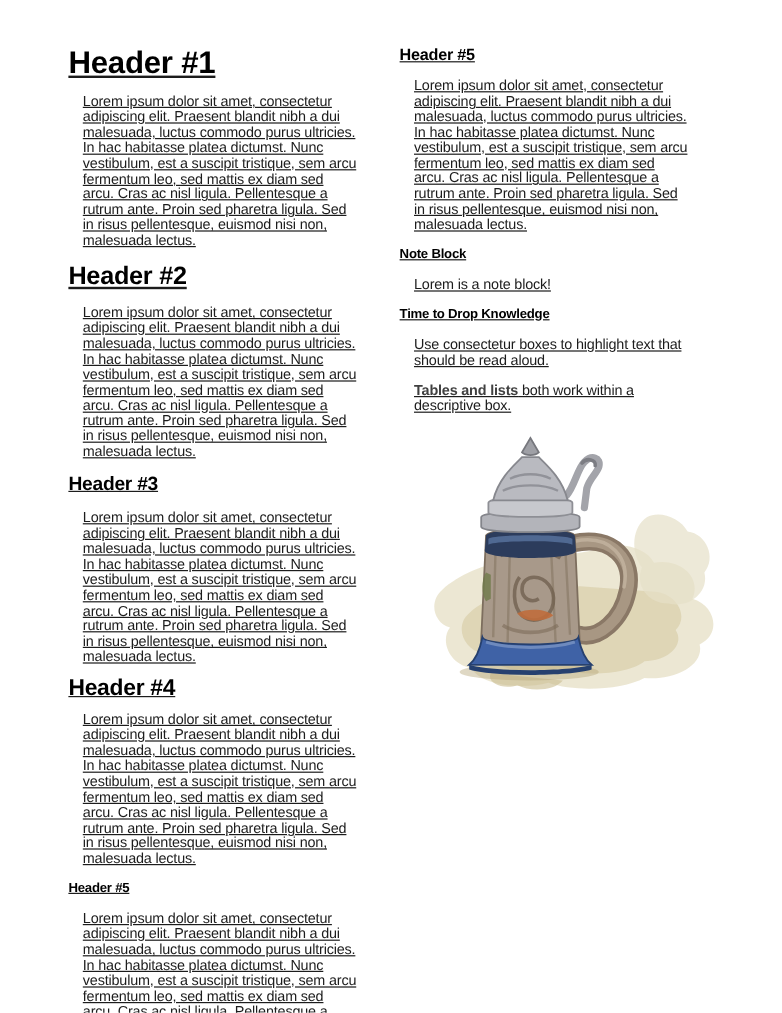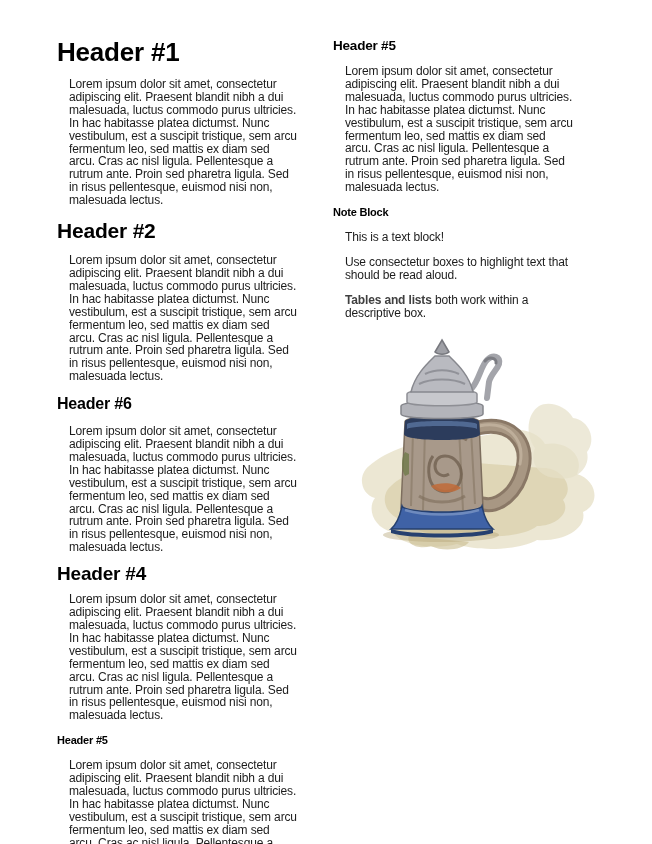--- a/index.html
+++ b/index.html
@@ -11,20 +11,21 @@
     color: #1c1c1c;
     overflow: hidden;
   }
   .page {
     box-sizing: border-box;
     width: 652px;
     height: 744px;
     padding: 38px 0 0 57px;
     display: flex;
     gap: 23px;
+    text-decoration: underline;
   }
   .col { width: 253px; flex: 0 0 253px; }
   .body-text {
     margin: 12px;
     font-size: 12px;
     line-height: 12.9px;
     letter-spacing: -0.15px;
     color: #1c1c1c;
   }
   .h1, .h2, .h3, .h4, .h5, .h5r, .h6 {
@@ -51,37 +52,38 @@
 
 <div class="page">
 
   <div class="col">
     <div class="h1">Header #1</div>
     <p class="body-text">Lorem ipsum dolor sit amet, consectetur adipiscing elit. Praesent blandit nibh a dui malesuada, luctus commodo purus ultricies. In hac habitasse platea dictumst. Nunc vestibulum, est a suscipit tristique, sem arcu fermentum leo, sed mattis ex diam sed arcu. Cras ac nisl ligula. Pellentesque a rutrum ante. Proin sed pharetra ligula. Sed in risus pellentesque, euismod nisi non, malesuada lectus.</p>
 
     <div class="h2">Header #2</div>
     <p class="body-text">Lorem ipsum dolor sit amet, consectetur adipiscing elit. Praesent blandit nibh a dui malesuada, luctus commodo purus ultricies. In hac habitasse platea dictumst. Nunc vestibulum, est a suscipit tristique, sem arcu fermentum leo, sed mattis ex diam sed arcu. Cras ac nisl ligula. Pellentesque a rutrum ante. Proin sed pharetra ligula. Sed in risus pellentesque, euismod nisi non, malesuada lectus.</p>
 
-    <div class="h3">Header #6</div>
+    <div class="h3">Header #3</div>
     <p class="body-text">Lorem ipsum dolor sit amet, consectetur adipiscing elit. Praesent blandit nibh a dui malesuada, luctus commodo purus ultricies. In hac habitasse platea dictumst. Nunc vestibulum, est a suscipit tristique, sem arcu fermentum leo, sed mattis ex diam sed arcu. Cras ac nisl ligula. Pellentesque a rutrum ante. Proin sed pharetra ligula. Sed in risus pellentesque, euismod nisi non, malesuada lectus.</p>
 
     <div class="h4">Header #4</div>
     <p class="body-text">Lorem ipsum dolor sit amet, consectetur adipiscing elit. Praesent blandit nibh a dui malesuada, luctus commodo purus ultricies. In hac habitasse platea dictumst. Nunc vestibulum, est a suscipit tristique, sem arcu fermentum leo, sed mattis ex diam sed arcu. Cras ac nisl ligula. Pellentesque a rutrum ante. Proin sed pharetra ligula. Sed in risus pellentesque, euismod nisi non, malesuada lectus.</p>
 
     <div class="h5">Header #5</div>
     <p class="body-text">Lorem ipsum dolor sit amet, consectetur adipiscing elit. Praesent blandit nibh a dui malesuada, luctus commodo purus ultricies. In hac habitasse platea dictumst. Nunc vestibulum, est a suscipit tristique, sem arcu fermentum leo, sed mattis ex diam sed arcu. Cras ac nisl ligula. Pellentesque a rutrum ante. Proin sed pharetra ligula. Sed in risus pellentesque, euismod nisi non, malesuada lectus.</p>
   </div>
 
   <div class="col">
     <div class="h5r">Header #5</div>
     <p class="body-text">Lorem ipsum dolor sit amet, consectetur adipiscing elit. Praesent blandit nibh a dui malesuada, luctus commodo purus ultricies. In hac habitasse platea dictumst. Nunc vestibulum, est a suscipit tristique, sem arcu fermentum leo, sed mattis ex diam sed arcu. Cras ac nisl ligula. Pellentesque a rutrum ante. Proin sed pharetra ligula. Sed in risus pellentesque, euismod nisi non, malesuada lectus.</p>
 
     <div class="h6">Note Block</div>
-    <p class="body-text">This is a text block!</p>
+    <p class="body-text">Lorem is a note block!</p>
 
+    <div class="h6">Time to Drop Knowledge</div>
     <p class="body-text">Use consectetur boxes to highlight text that should be read aloud.</p>
 
     <p class="body-text"><span class="inline-bold">Tables and lists</span><span> both work within a descriptive box.</span></p>
 
     <div class="illustration">
       <svg width="268" height="220" viewBox="0 0 268 220" xmlns="http://www.w3.org/2000/svg">
 
         <path d="M30,130 C18,140 22,158 36,162 C28,172 34,192 54,196 C62,210 96,214 118,208 C140,216 180,214 198,204 C226,206 248,192 244,176 C262,168 258,144 238,138 C246,120 228,104 206,108 C200,96 180,90 164,96 L120,104 C90,100 50,112 30,130 Z" fill="#ddd3ae" opacity="0.55"></path>
         <path d="M52,150 C40,160 46,180 64,184 C74,198 108,202 126,196 C150,204 186,200 198,190 C218,190 232,176 224,164 C236,152 224,132 204,132 L150,128 C110,124 68,134 52,150 Z" fill="#d2c69a" opacity="0.5"></path>
         <path d="M200,70 C188,78 186,98 196,112 C190,126 200,142 218,142 C236,146 252,132 248,116 C258,104 250,84 234,82 C228,70 210,64 200,70 Z" fill="#e6dfc8" opacity="0.7"></path>

